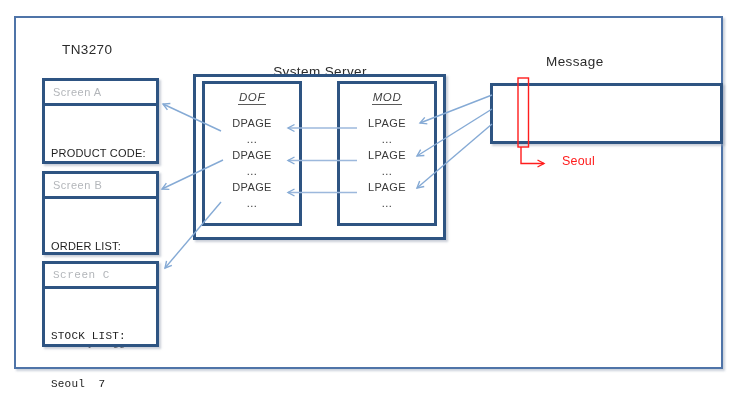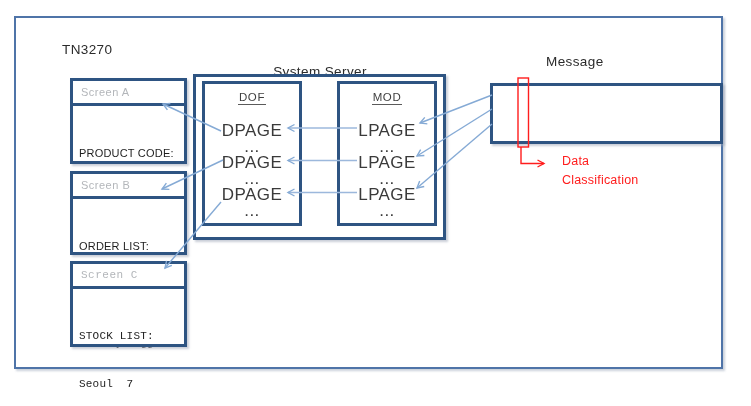--- a/index.html
+++ b/index.html
@@ -10,38 +10,38 @@
 
   .frame{left:14px;top:16px;width:709px;height:353px;border:2px solid #4f74a8;
          box-shadow:2px 2px 2px rgba(140,155,175,.45);background:transparent;}
 
   .title{color:#2b2b2b;font-size:13.5px;letter-spacing:.4px;white-space:pre;}
   .tn{left:62px;top:42px;}
   .ss{left:228px;top:28px;width:184px;text-align:center;line-height:17.5px;}
   .msg-title{left:546px;top:54px;}
 
   .screen{left:42px;width:117px;border:3px solid #2e5482;background:#fff;
-          box-shadow:2px 2px 2px rgba(150,160,178,.5);margin-left:28px;}
+          box-shadow:2px 2px 2px rgba(150,160,178,.5);}
   #screen-a{top:78px;height:86px;}
   #screen-b{top:171px;height:84px;}
   #screen-c{top:261px;height:86px;font-family:Liberation Mono, monospace;}
   .scr-hd{height:25px;border-bottom:3px solid #2e5482;color:#b3b6ba;font-size:11px;
           line-height:23px;padding-left:8px;letter-spacing:.5px;white-space:pre;}
   .scr-bd{padding:7px 4px 0 6px;font-size:11px;line-height:16px;color:#1e1e1e;
           letter-spacing:.2px;white-space:pre;}
   #screen-a .scr-bd{padding-top:10px;line-height:15px;}
 
   .server{left:193px;top:74px;width:253px;height:166px;border:3px solid #2e5482;
           background:#fff;box-shadow:2px 2px 2px rgba(150,160,178,.5);}
   .pagebox{top:81px;height:145px;width:100px;border:3px solid #2e5482;background:#fff;}
   #dof-box{left:202px;}
   #mod-box{left:337px;}
   .pb-title{margin-top:7px;text-align:center;font-size:11.5px;color:#3f3f3f;letter-spacing:.6px;}
-  .pb-title span{border-bottom:1.5px solid #5a5a5a;padding:0 1px 1px;}
-  .pb-entries{margin-top:20px;text-align:center;font-size:17px;line-height:16px;
+  .pb-title span{border-bottom:1.5px solid #5a5a5a;padding:0 1px 1px;font-style:italic;}
+  .pb-entries{margin-top:12px;text-align:center;font-size:11px;line-height:16px;
               color:#3a3a3a;letter-spacing:.4px;}
 
   .msgbox{left:490px;top:83px;width:233px;height:61px;border:3px solid #2e5482;background:#fff;
           box-shadow:2px 2px 2px rgba(150,160,178,.5);}
   .msg-text{left:494px;top:88px;font-size:11px;line-height:15px;color:#3a3a3a;white-space:pre;}
 
   .anno{left:562px;top:152px;font-size:12.5px;line-height:19px;color:#ff1d1d;letter-spacing:.2px;}
 
   svg.overlay{position:absolute;left:0;top:0;width:751px;height:406px;pointer-events:none;z-index:5;}
 </style>
@@ -109,22 +109,21 @@
       <div>LPAGE</div>
       <div>...</div>
       <div>LPAGE</div>
       <div>...</div>
     </div>
   </div>
 
   <div class="abs msgbox"></div>
 
   <div class="abs anno">
-    <div>Data</div>
-    <div>Classification</div>
+    <div>Seoul</div>
   </div>
 
   <svg class="overlay" viewBox="0 0 751 406">
     <defs>
       <marker id="mB" markerWidth="11" markerHeight="11" refX="7.5" refY="4.5" orient="auto" markerUnits="userSpaceOnUse">
         <path d="M1,1 L7.5,4.5 L1,8" fill="none" stroke="#85aad5" stroke-width="1.4"></path>
       </marker>
       <marker id="mR" markerWidth="11" markerHeight="11" refX="7.5" refY="4.5" orient="auto" markerUnits="userSpaceOnUse">
         <path d="M1,1 L7.5,4.5 L1,8" fill="none" stroke="#ff1d1d" stroke-width="1.4"></path>
       </marker>

